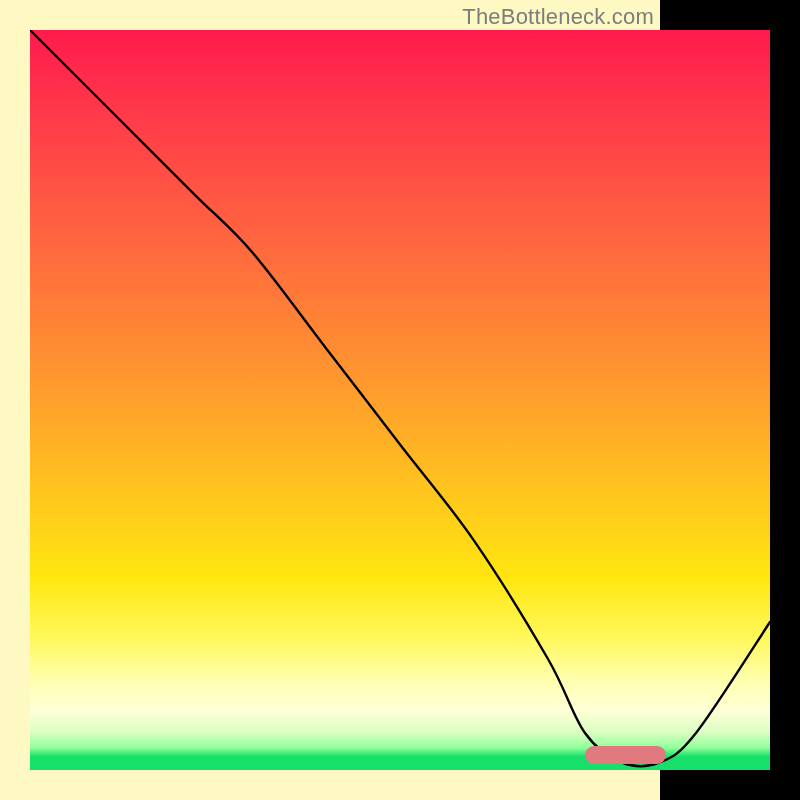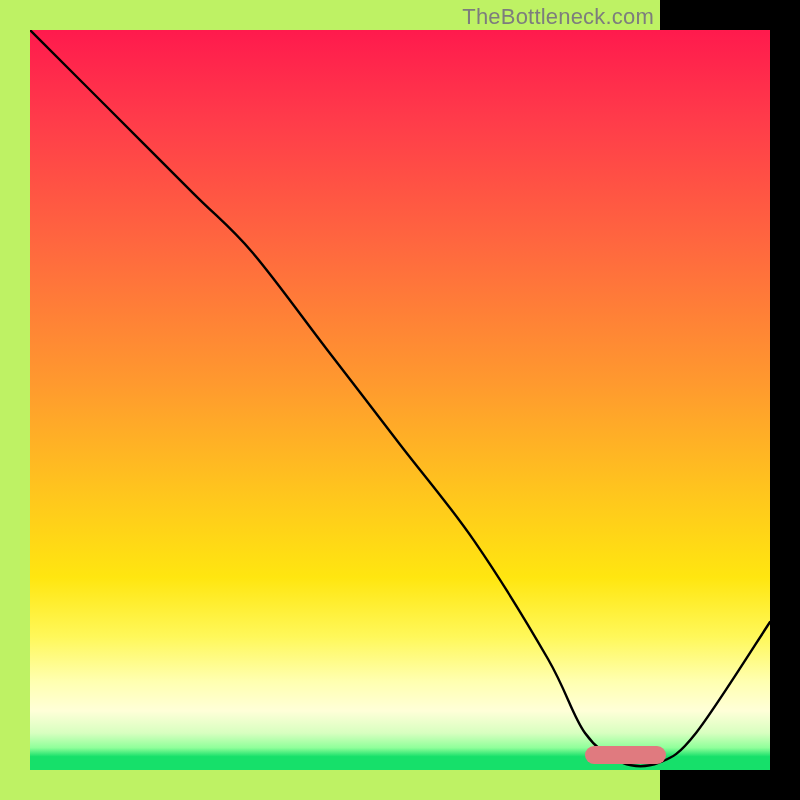--- a/index.html
+++ b/index.html
@@ -10,21 +10,21 @@
     background: #000;
     font-family: Arial, Helvetica, sans-serif;
     position: relative;
   }
   .frame {
     position: absolute;
     top: 0;
     left: 0;
     width: 660px;
     height: 800px;
-    background: #bef264;
+    background: #fef9c3;
   }
   .plot {
     position: absolute;
     top: 30px;
     left: 30px;
     width: 740px;
     height: 740px;
     overflow: hidden;
   }
   .gradient {

